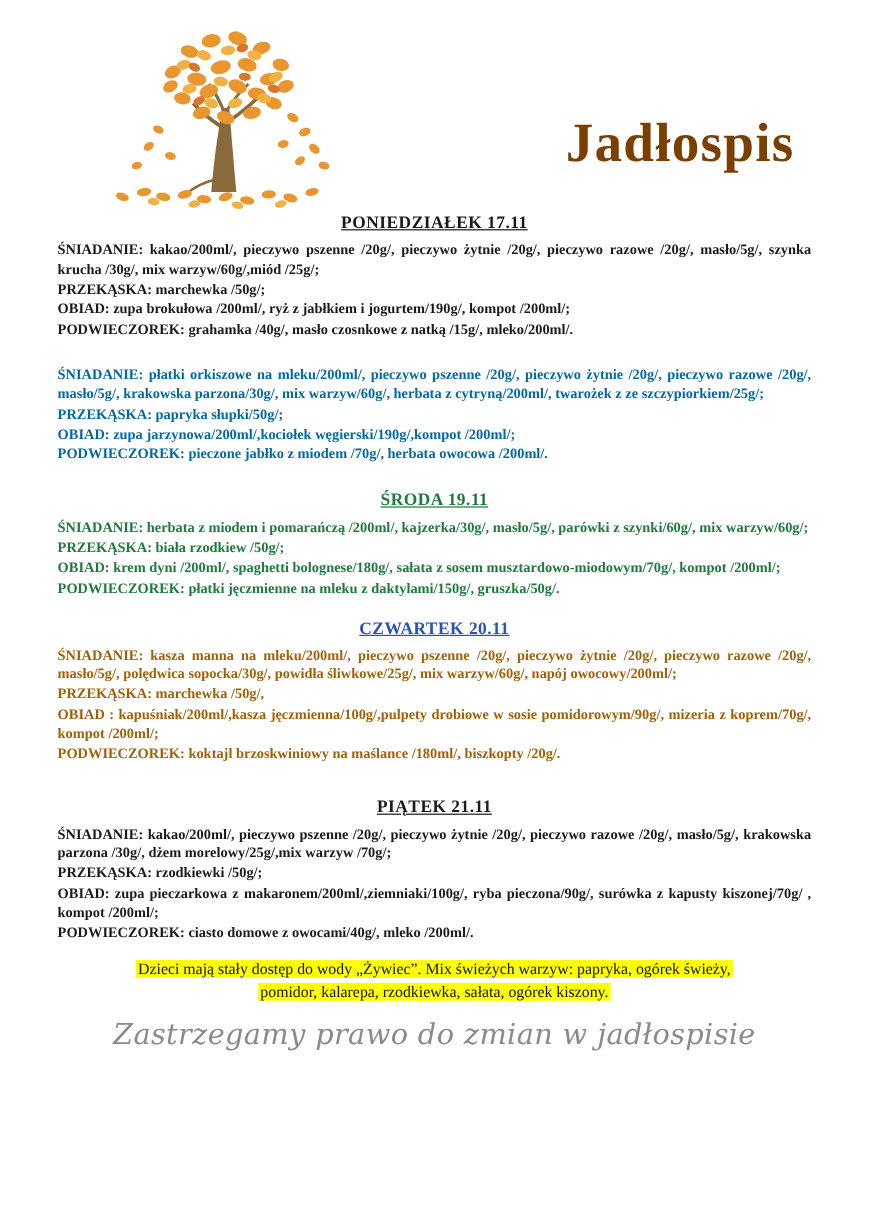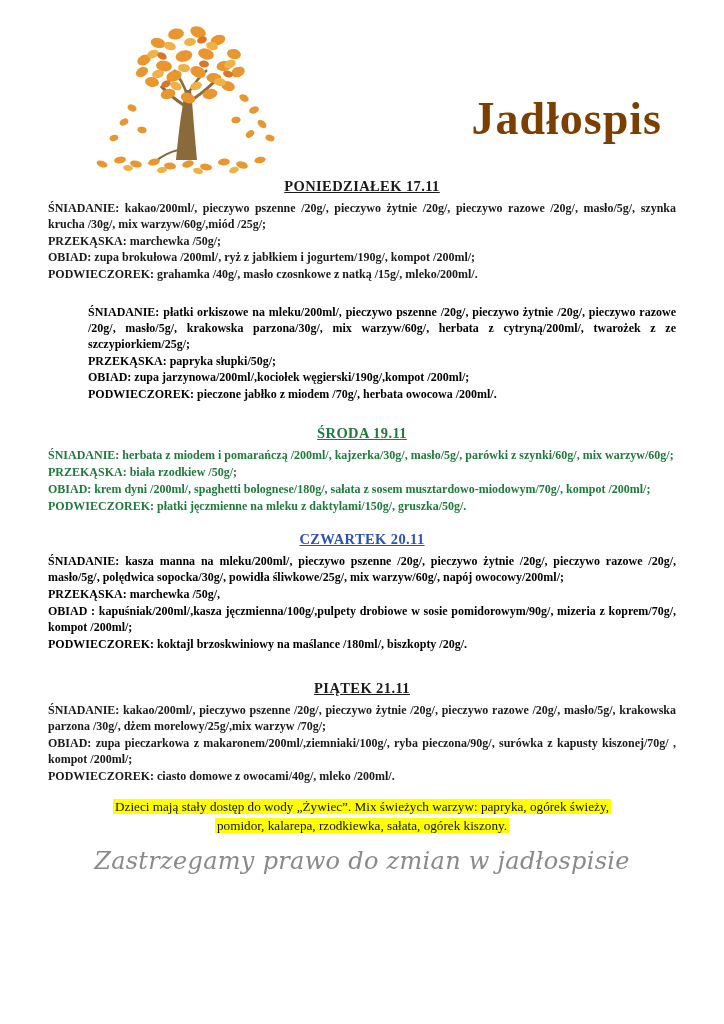--- a/index.html
+++ b/index.html
@@ -62,23 +62,23 @@
   .line {
     font-size: 12px;
     font-weight: bold;
     line-height: 1.32;
     margin: 0 0 1px 0;
     text-align: justify;
   }
 
   
   .c-mon { color: #1a1a1a; }
-  .c-tue { color: #000000; margin-left: 40px; }
+  .c-tue { color: #0369a1; }
   .c-wed { color: #1f7a3d; }
-  .c-thu { color: #000000; }
+  .c-thu { color: #a16207; }
   .c-fri { color: #1a1a1a; }
 
   .t-mon { color: #1a1a1a; }
   .t-tue { color: #1a1a1a; }
   .t-wed { color: #1f7a3d; }
   .t-thu { color: #2a52be; }
   .t-fri { color: #1a1a1a; }
 
   .spacer-lg { height: 16px; }
   .spacer-md { height: 10px; }
@@ -239,20 +239,21 @@
     <div class="line c-thu">PRZEKĄSKA: marchewka /50g/,</div>
     <div class="line c-thu">OBIAD : kapuśniak/200ml/,kasza jęczmienna/100g/,pulpety drobiowe w sosie pomidorowym/90g/, mizeria z koprem/70g/, kompot /200ml/;</div>
     <div class="line c-thu">PODWIECZOREK: koktajl brzoskwiniowy na maślance /180ml/, biszkopty /20g/.</div>
   </div>
 
   <div class="spacer-lg"></div>
 
   <div class="day">
     <div class="day-title t-fri">PIĄTEK  21.11</div>
     <div class="line c-fri">ŚNIADANIE: kakao/200ml/, pieczywo pszenne /20g/, pieczywo żytnie /20g/, pieczywo razowe /20g/, masło/5g/, krakowska parzona /30g/, dżem morelowy/25g/,mix warzyw /70g/;</div>
+    <div class="line c-fri">PRZEKĄSKA: rzodkiewki /50g/;</div>
     <div class="line c-fri">OBIAD: zupa pieczarkowa  z  makaronem/200ml/,ziemniaki/100g/,  ryba  pieczona/90g/,  surówka z kapusty kiszonej/70g/ ,  kompot /200ml/;</div>
     <div class="line c-fri">PODWIECZOREK: ciasto domowe z owocami/40g/, mleko /200ml/.</div>
   </div>
 
   <div class="footer">
     <div class="highlight-box">
       <span class="hl">Dzieci mają stały dostęp do wody „Żywiec”. Mix świeżych warzyw: papryka, ogórek świeży,</span><br>
       <span class="hl">pomidor, kalarepa, rzodkiewka, sałata, ogórek kiszony.</span>
     </div>
     <div class="footer-note">Zastrzegamy prawo do zmian w jadłospisie</div>

